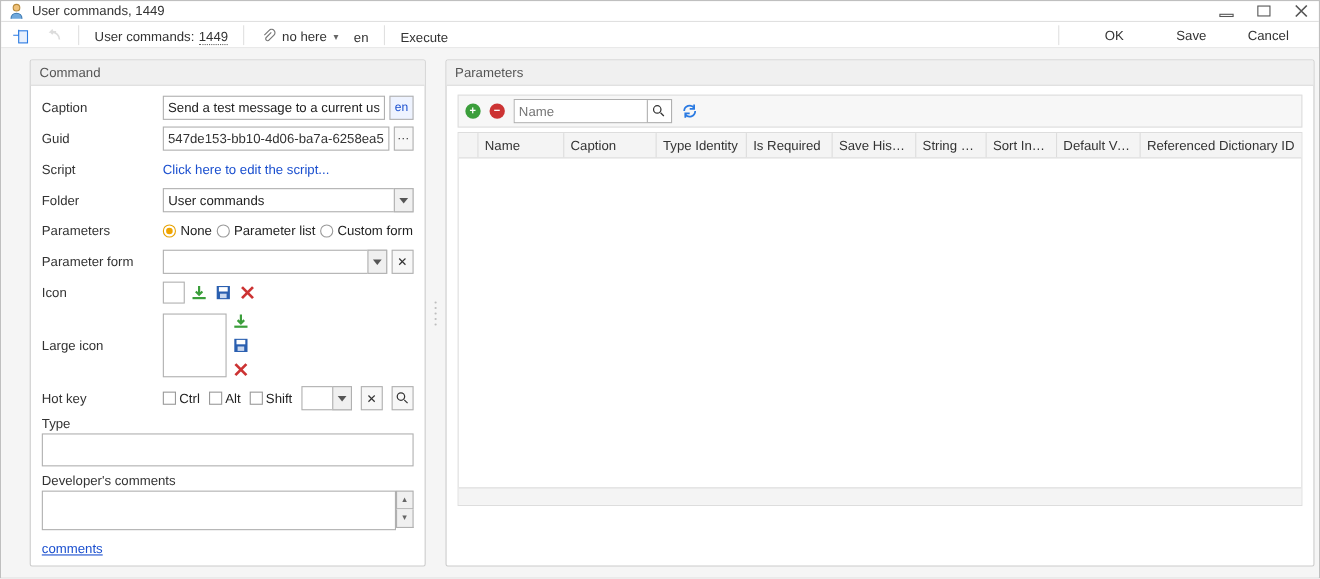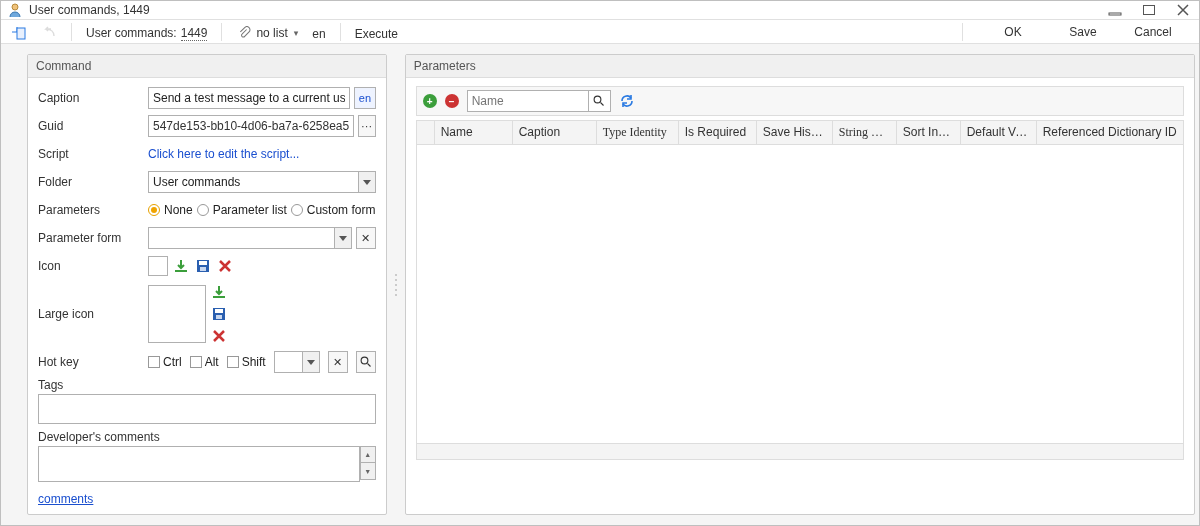--- a/index.html
+++ b/index.html
@@ -212,21 +212,21 @@
         <span>User commands:</span>
         <span class="dotted-under">1449</span>
       </span>
       <span class="tb-sep"></span>
       <span class="tb-item">
         <span class="tb-icon">
           <svg width="14" height="14" viewBox="0 0 16 16">
               <path d="M11 4l-5 5a2 2 0 102.8 2.8l5-5a3.5 3.5 0 10-5-5l-5 5" stroke="#777" fill="none" stroke-width="1.2"></path>
             </svg>
         </span>
-        <span>no list</span>
+        <span>no here</span>
         <span class="chev">▾</span>
       </span>
       <span class="tb-item">
         <span>en</span>
       </span>
       <span class="tb-sep"></span>
       <span class="tb-link">Execute</span>
     </div>
     <div class="right">
       <span class="tb-sep"></span>
@@ -385,21 +385,21 @@
             <span class="btn-sq">
                 <svg width="12" height="12" viewBox="0 0 16 16">
                   <circle cx="6" cy="6" r="4.5" fill="none" stroke="#333" stroke-width="1.5"></circle>
                   <path d="M10 10l4 4" stroke="#333" stroke-width="1.5"></path>
                 </svg>
               </span>
           </div>
         </div>
 
         <div class="frow" style="flex-direction:column; align-items:stretch; margin-top:2px;">
-          <div class="label" style="width:auto; margin-bottom:2px;">Tags</div>
+          <div class="label" style="width:auto; margin-bottom:2px;">Type</div>
           <textarea class="textarea" style=""></textarea>
         </div>
 
         <div class="frow" style="flex-direction:column; align-items:stretch; margin-top:6px;">
           <div class="label" style="width:auto; margin-bottom:2px;">Developer's comments</div>
           <div class="commentwrap">
             <textarea class="textarea tall" style="flex: 1 1 0%;"></textarea>
             <div class="spinbtns">
               <div class="sp">▲</div>
               <div class="sp">▼</div>
@@ -442,24 +442,24 @@
                 <path d="M12 2v4h-4M4 14v-4h4" fill="none" stroke="#2a7ae2" stroke-width="1.6"></path>
               </svg>
           </span>
         </div>
 
         <div class="grid">
           <div class="grid-head" id="grid-head">
               <div class="gh" style="width: 18px;"></div>
               <div class="gh" style="width: 78px;">Name</div>
               <div class="gh" style="width: 84px;">Caption</div>
-              <div class="gh" style="width: 82px; font-family: Liberation Serif, serif;">Type Identity</div>
+              <div class="gh" style="width: 82px;">Type Identity</div>
               <div class="gh" style="width: 78px;">Is Required</div>
               <div class="gh" style="width: 76px;">Save History</div>
-              <div class="gh" style="width: 64px; font-family: Liberation Serif, serif;">String Size</div>
+              <div class="gh" style="width: 64px;">String Size</div>
               <div class="gh" style="width: 64px;">Sort Index</div>
               <div class="gh" style="width: 76px;">Default Value</div>
               <div class="gh" style="flex: 1 1 0%; border-right: none;">Referenced Dictionary ID</div>
             </div>
           <div class="grid-body"></div>
           <div class="grid-footer"></div>
         </div>
 
       </div>
     </div>

